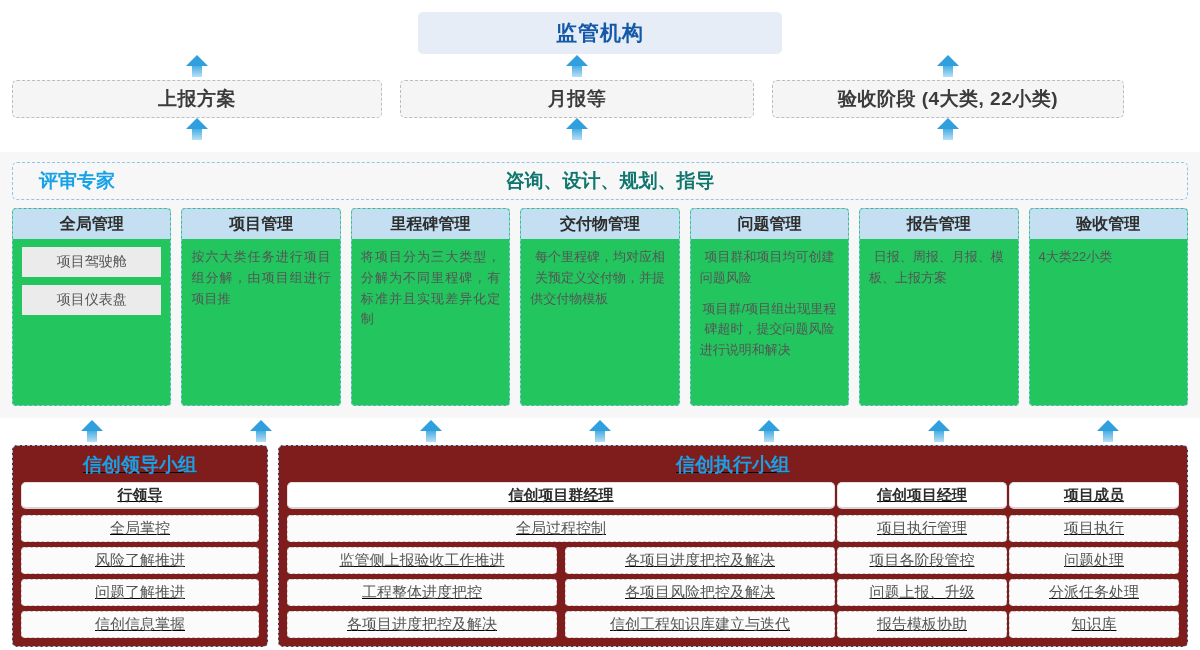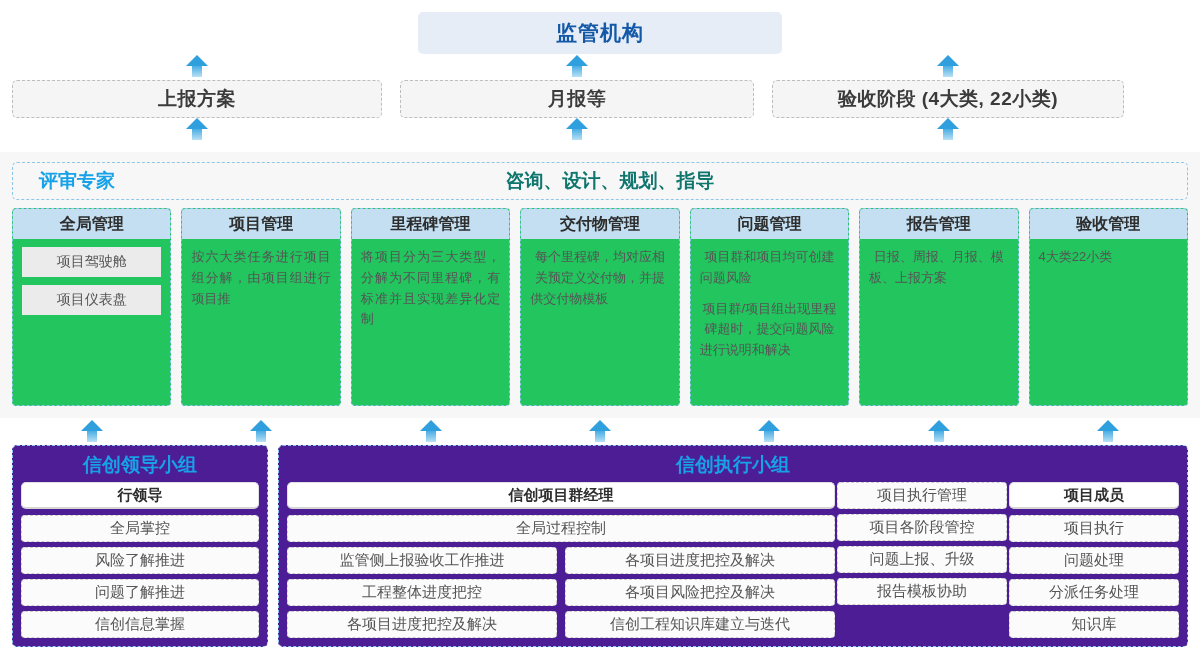--- a/index.html
+++ b/index.html
@@ -164,22 +164,23 @@
   
   .bottom-wrap {
     display: flex;
     gap: 10px;
     padding: 0 12px;
     margin-top: 1px;
   }
   .group {
     border: 1px dashed #8fc7ea;
     border-radius: 5px;
-    background: #4c1d95;
+    background: #7f1d1d;
     padding: 6px 8px 8px 8px;
+    text-decoration: underline;
   }
   .group-lead { width: 256px; flex: none; }
   .group-exec { flex: 1; }
   .group-title {
     text-align: center;
     color: #17a2e8;
     font-size: 19px;
     font-weight: bold;
     margin-bottom: 5px;
     height: 25px;
@@ -371,20 +372,21 @@
             </div>
             <div>
               <div class="task">各项目进度把控及解决</div>
               <div class="task">各项目风险把控及解决</div>
               <div class="task">信创工程知识库建立与迭代</div>
             </div>
           </div>
         </div>
 
         <div class="exec-col">
+          <div class="role-head">信创项目经理</div>
           <div class="task">项目执行管理</div>
           <div class="task">项目各阶段管控</div>
           <div class="task">问题上报、升级</div>
           <div class="task">报告模板协助</div>
         </div>
 
         <div class="exec-col">
           <div class="role-head">项目成员</div>
           <div class="task">项目执行</div>
           <div class="task">问题处理</div>

